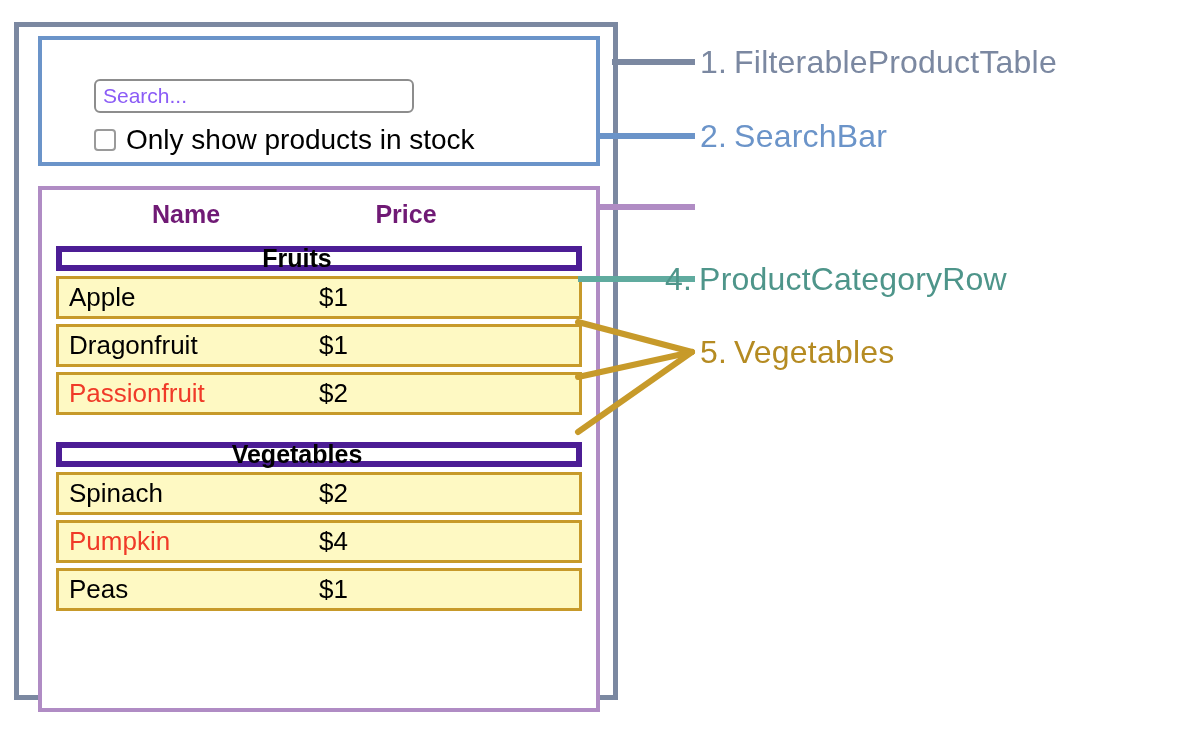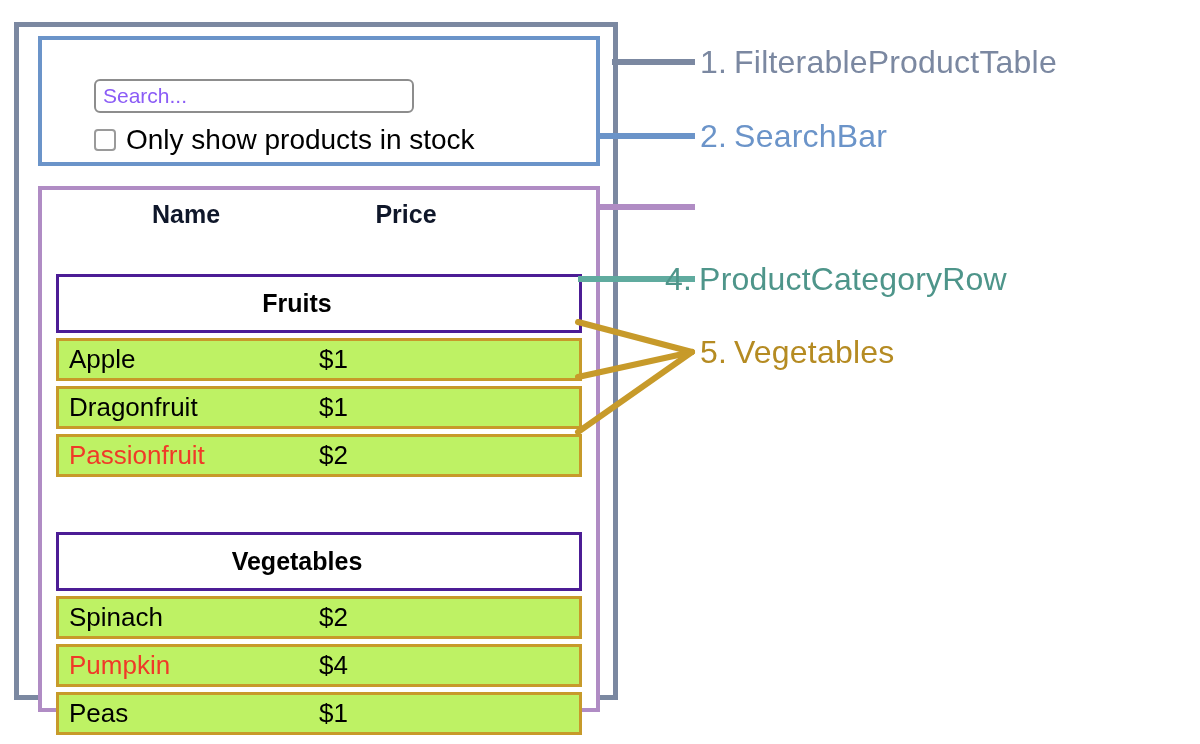--- a/index.html
+++ b/index.html
@@ -108,58 +108,57 @@
     width: 100%;
     display: flex;
     box-sizing: border-box;
     padding-left: 14px;
     padding-right: 14px;
   }
   .th {
     font-family: "Liberation Sans", sans-serif;
     font-size: 25px;
     font-weight: bold;
-    color: #0f172a;
+    color: #701a75;
     text-align: center;
   }
   .col-name { width: 260px; }
   .col-price { width: 180px; }
 
   .rows-area {
     position: absolute;
     left: 14px;
     top: 56px;
     width: 526px;
   }
 
   .category-row {
-    height: 59px;
-    border: 3px solid #4c1d95;
+    height: 25px;
+    border: 6px solid #4c1d95;
     box-sizing: border-box;
     background: #ffffff;
     display: flex;
     align-items: center;
     justify-content: center;
     margin-bottom: 5px;
-    margin-top: 28px;
   }
   .category-label {
     font-family: "Liberation Sans", sans-serif;
     font-size: 25px;
     font-weight: bold;
     color: #000000;
     position: relative;
     left: -22px;
   }
 
   .product-row {
     height: 43px;
     border: 3px solid #c79a2a;
     box-sizing: border-box;
-    background: #bef264;
+    background: #fef9c3;
     display: flex;
     align-items: center;
     margin-bottom: 5px;
     padding-left: 10px;
   }
   .cell-name {
     width: 250px;
     font-family: "Liberation Sans", sans-serif;
     font-size: 26px;
     color: #000000;

